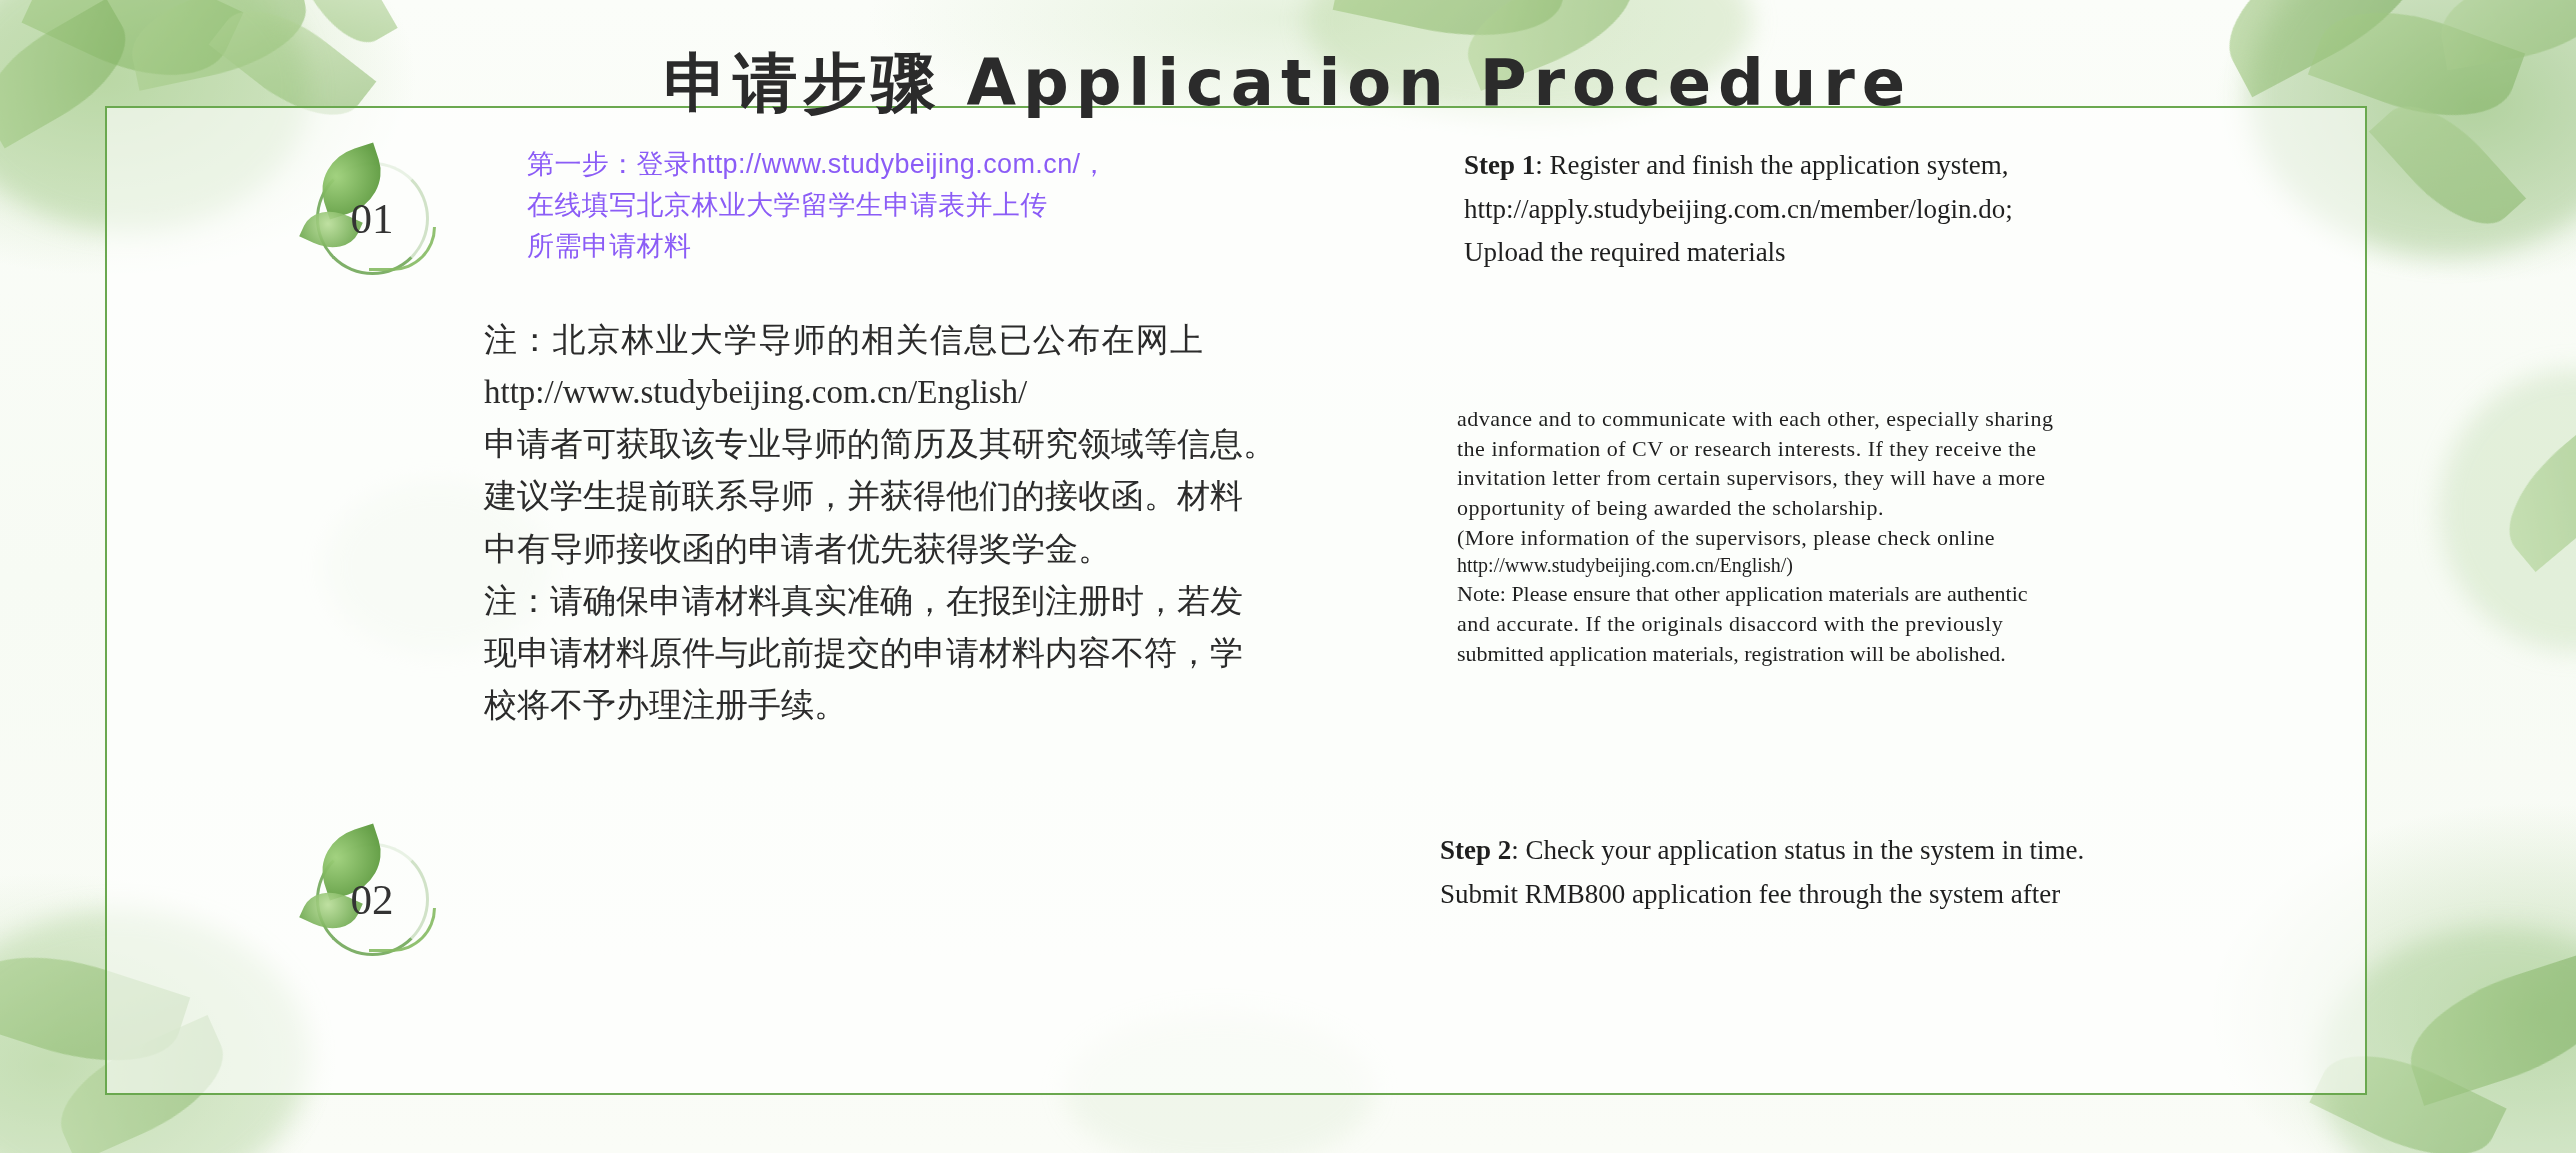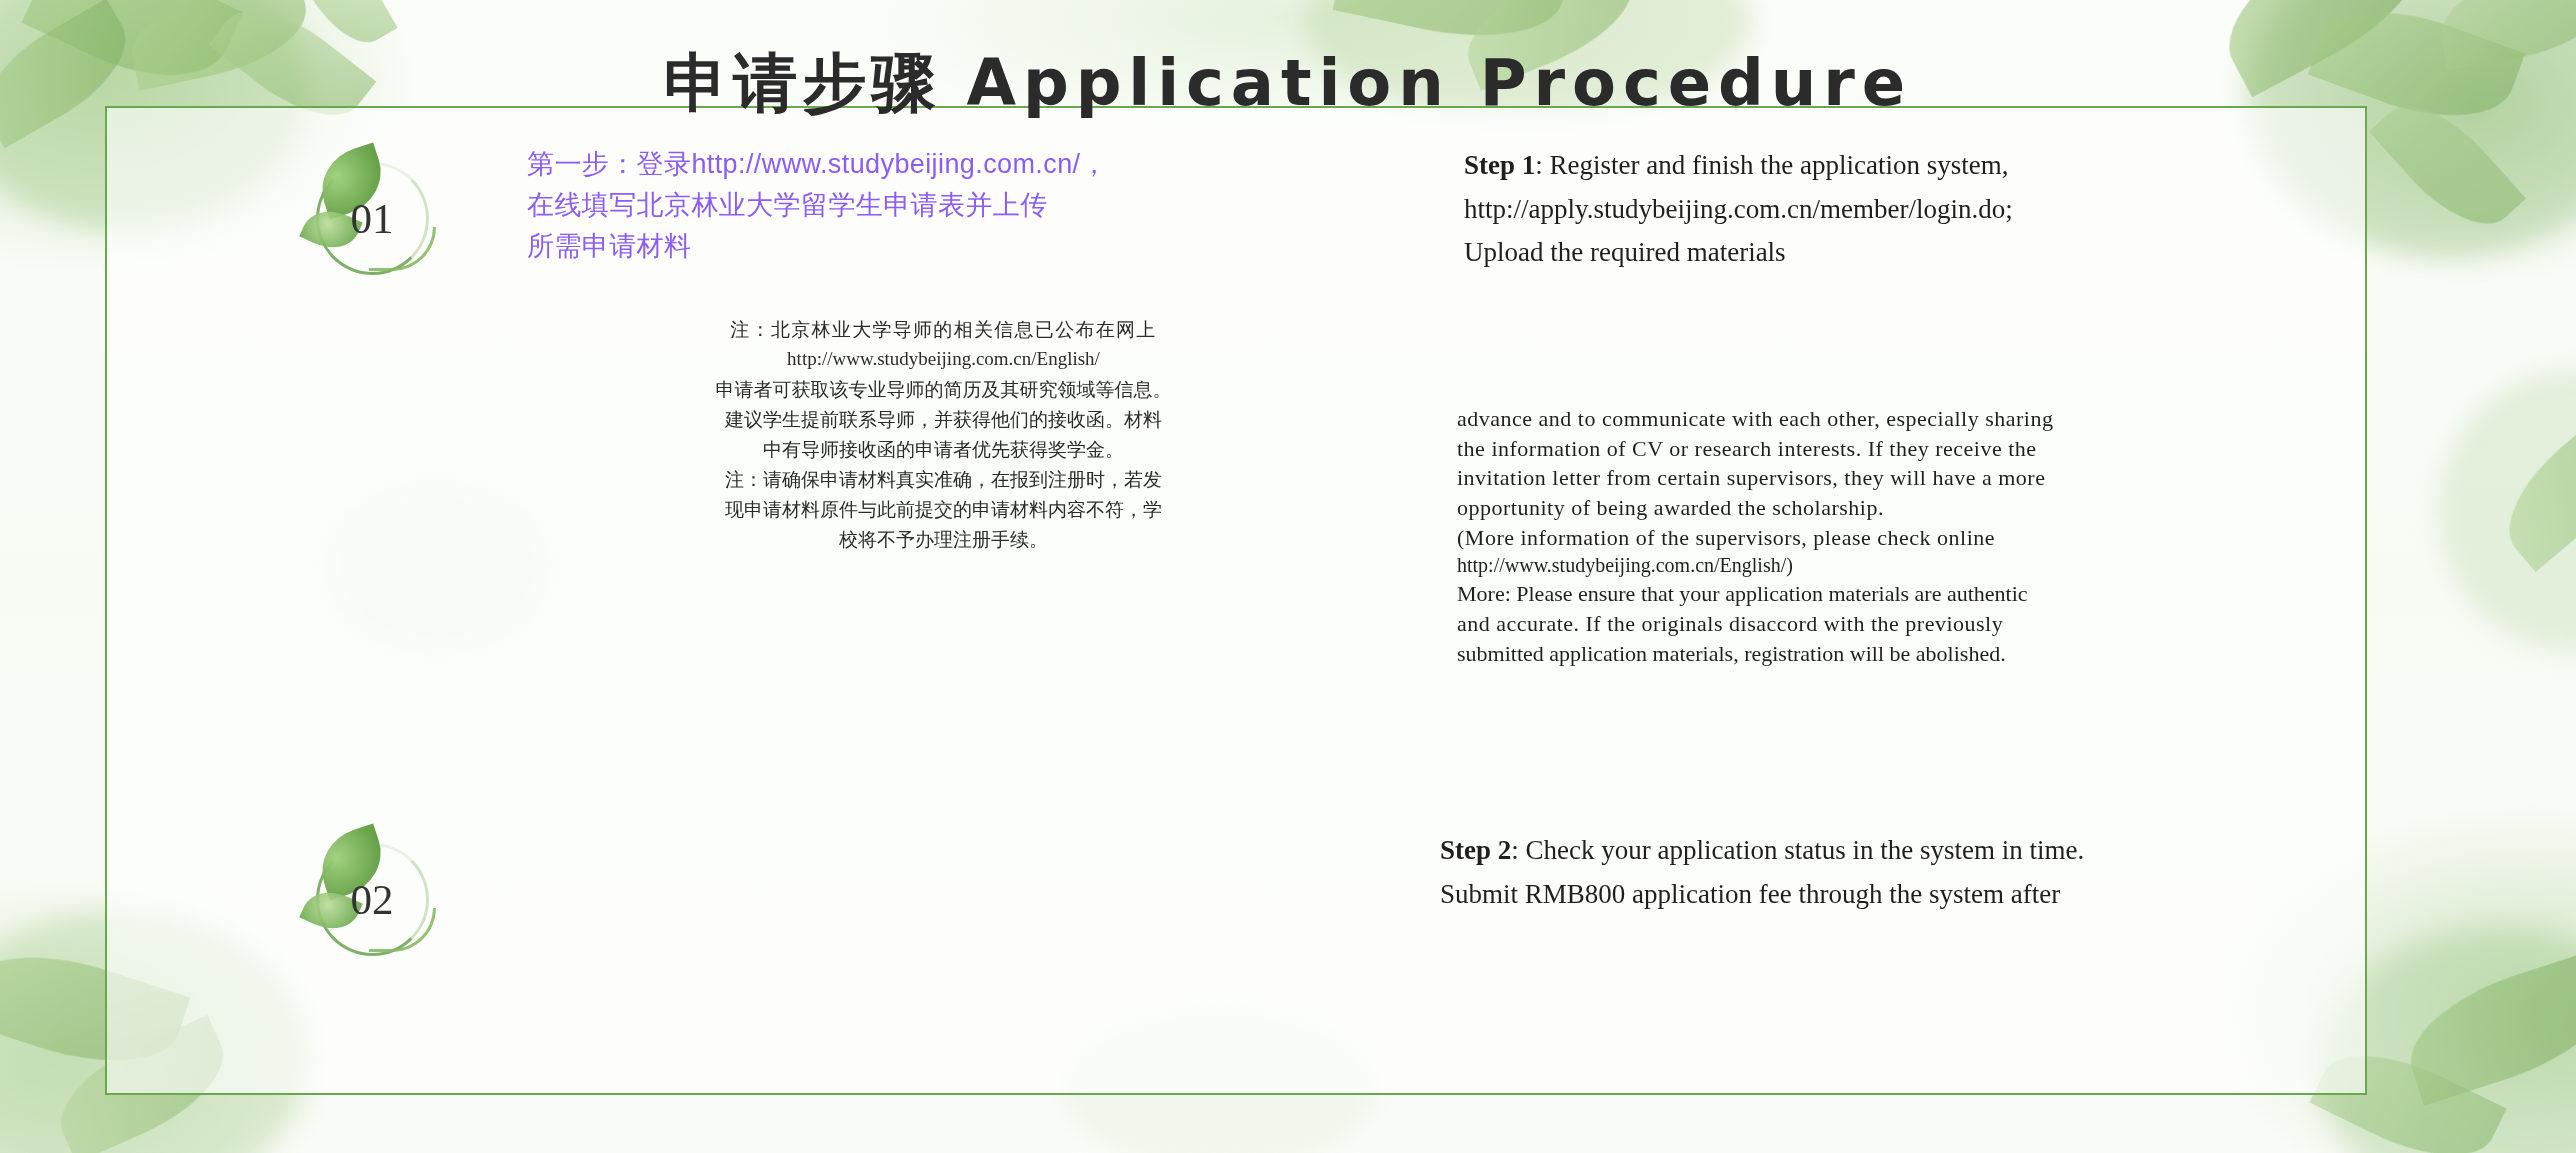--- a/index.html
+++ b/index.html
@@ -155,25 +155,24 @@
   .cn-main {
     position: absolute;
     font-size: 27px;
     line-height: 1.52;
     color: #8b5cf6;
     font-family: Liberation Sans, sans-serif;
     letter-spacing: 0.4px;
   }
   .cn-note {
     position: absolute;
-    font-size: 19px;
+    font-size: 33px;
     line-height: 1.58;
     color: #2b2b2b;
     font-family: "DejaVu Sans", "Liberation Sans", sans-serif;
-    text-align: center;
   }
   .cn-note div { white-space: nowrap; }
 
   .en-main {
     position: absolute;
     font-size: 27px;
     line-height: 1.62;
     color: #1f1f1f;
     font-family: "Liberation Serif", serif;
   }
@@ -280,21 +279,21 @@
       <div>Upload the required materials</div>
     </div>
 
     <div class="en-note" style="left:79px; top:296px; width:910px;">
       <div class="tracked">advance and to communicate with each other, especially sharing</div>
       <div class="tracked">the information of CV or research interests. If they receive the</div>
       <div class="tracked">invitation letter from certain supervisors, they will have a more</div>
       <div class="tracked">opportunity of being awarded the scholarship.</div>
       <div class="tracked">(More information of the supervisors, please check online</div>
       <div style="font-size:20px;">http://www.studybeijing.com.cn/English/)</div>
-      <div>More: Please ensure that your application materials are authentic</div>
+      <div>Note: Please ensure that other application materials are authentic</div>
       <div class="tracked">and accurate. If the originals disaccord with the previously</div>
       <div>submitted application materials, registration will be abolished.</div>
     </div>
 
     <div class="en-main" style="left:62px; top:721px; width:919px;">
       <div>
         <b>Step 2</b><span>: Check your application status in the system in time.</span>
       </div>
       <div>Submit RMB800 application fee through the system after</div>
     </div>

